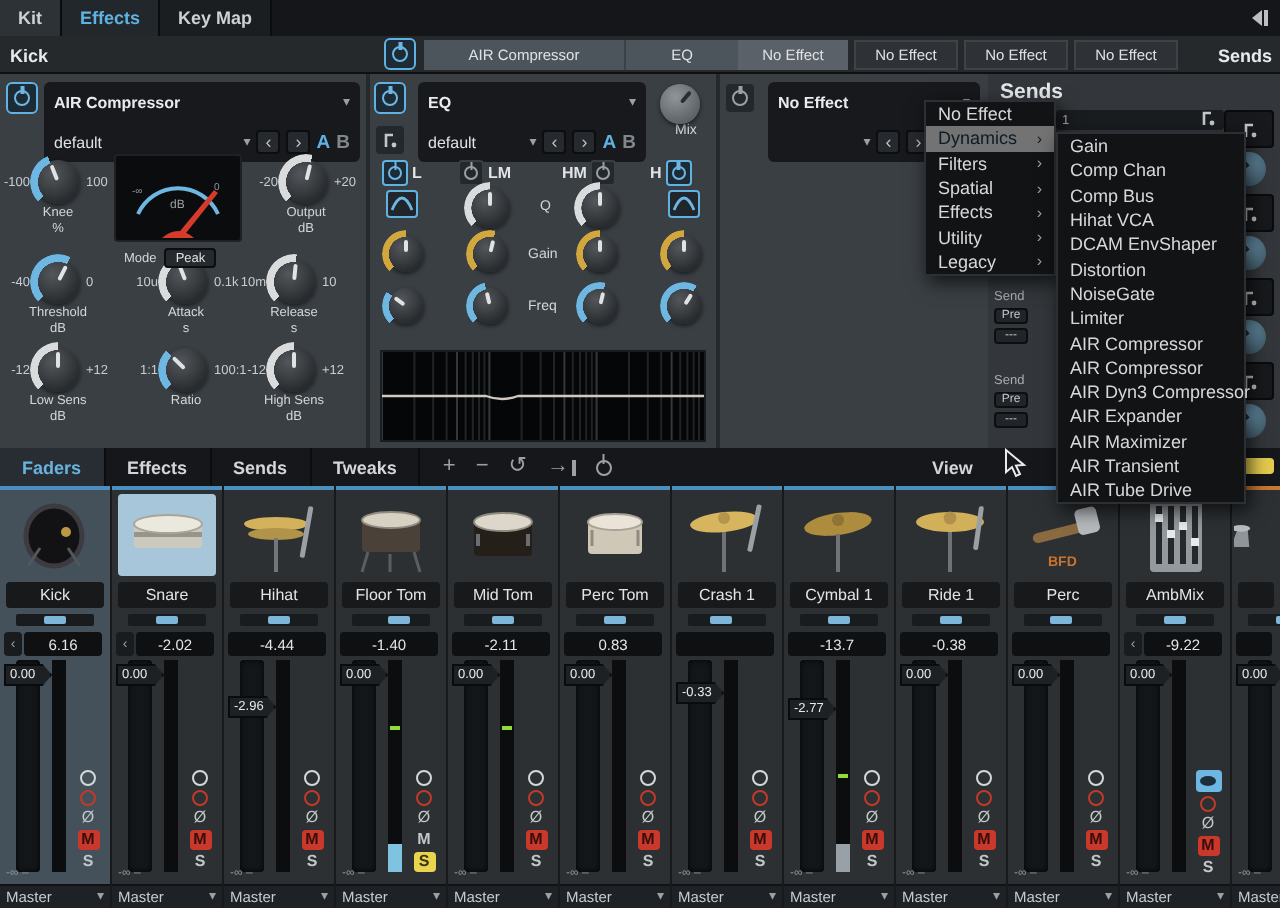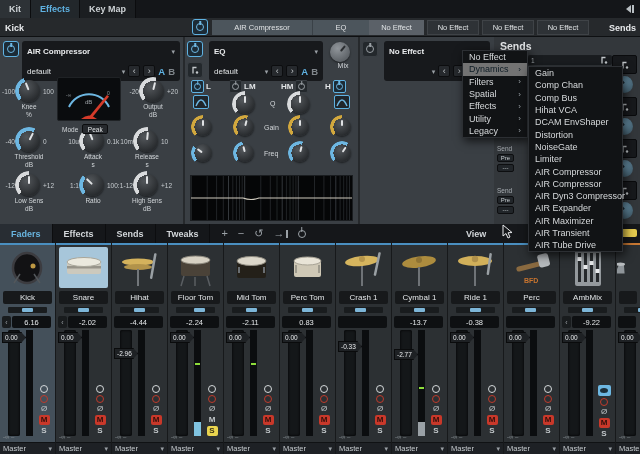--- a/index.html
+++ b/index.html
@@ -778,21 +778,21 @@
             <rect x="11" y="13" width="29" height="16" rx="2" fill="#4a4238"></rect>
             <ellipse cx="25.5" cy="13" rx="14.5" ry="4" fill="#d7d1c3" stroke="#8f8b80"></ellipse>
             <path d="M14 29l-3 10M37 29l3 10M25 30v9" stroke="#5a5e62" stroke-width="1.5" fill="none"></path>
           </svg>
         </div>
         <div class="cname">Floor Tom</div>
         <div class="cpan">
           <div class="ph" style="left: 17.9px;"></div>
         </div>
         <div class="cval">
-          <span class="vbox">-2.24</span>
+          <span class="vbox">-1.40</span>
         </div>
         <div class="cfader">
           <div class="ftrack">
             <div class="ftag" style="top: 2px;">0.00</div>
           </div>
           <div class="fmeter">
             <div class="fbar" style="background: rgb(127, 195, 224);"></div>
             <div class="fpeak" style="top: 33px;"></div>
           </div>
           <div class="ficons">

